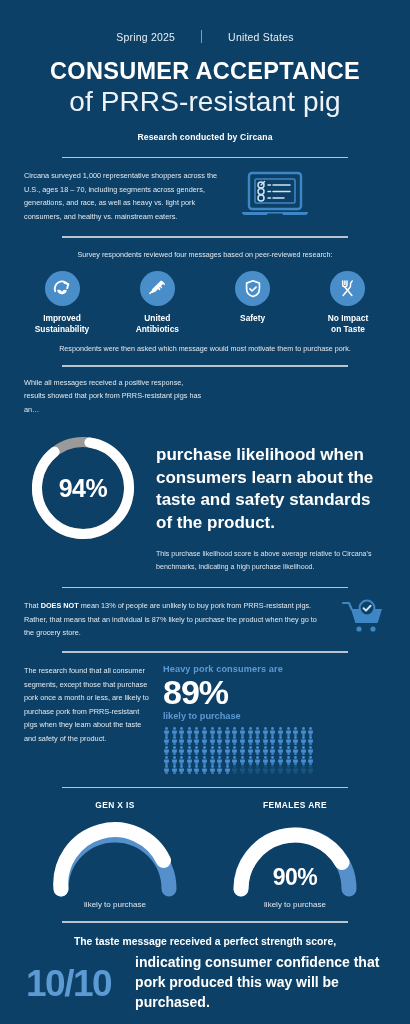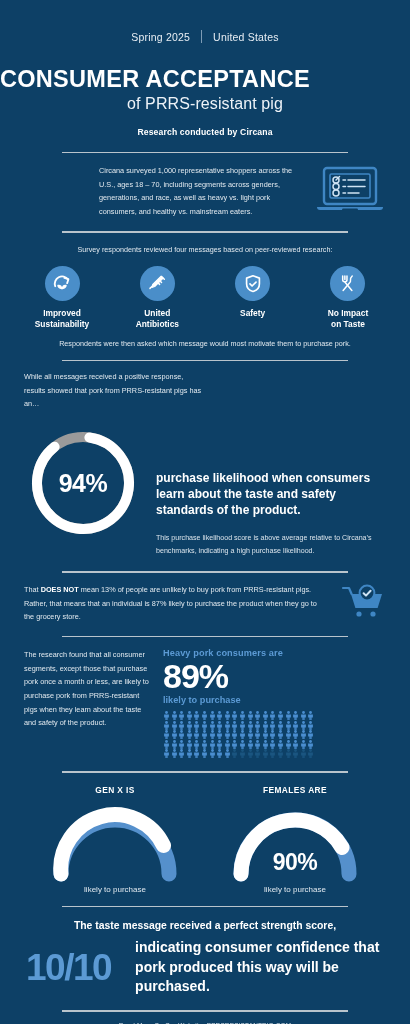--- a/index.html
+++ b/index.html
@@ -5,44 +5,44 @@
   * { box-sizing: border-box; margin: 0; padding: 0; }
   html, body {
     width: 410px; height: 1024px;
     background: #0d4066;
     font-family: "Liberation Sans", sans-serif;
     overflow: hidden;
   }
   .page { width: 410px; height: 1024px; position: relative; background: #0d4066; }
 
   
-  .kicker { display:flex; justify-content:center; align-items:center; gap:11px; margin-top:30px; }
+  .kicker { display:flex; justify-content:center; align-items:center; gap:26px; margin-top:30px; }
   .kicker span { color:#e8eef4; font-size:10.5px; letter-spacing:.2px; }
   .kicker .bar { width:1px; height:13px; background:#7e9cb5; display:block; }
 
   h1.title-main {
-    margin-top:24px; text-align:left; color:#ffffff;
+    margin-top:16px; text-align:center; color:#ffffff;
     font-size:23.5px; font-weight:bold; letter-spacing:.3px; line-height:1.06;
   }
   h2.title-sub {
     margin-top:3px; text-align:center; color:#eef3f8;
-    font-size:16px; font-weight:300; letter-spacing:.1px; line-height:1.1;
+    font-size:28px; font-weight:300; letter-spacing:.1px; line-height:1.1;
   }
   .byline { margin-top:14px; text-align:center; color:#ffffff; font-size:8.6px; font-weight:bold; letter-spacing:.15px; }
 
   .divider { height:1.6px; background:#b9c4cc; margin:0 auto; width:286px; }
   .div-wrap { padding:11px 0; }
 
   
   .body-text { color:#e2e9ef; font-size:7.3px; line-height:1.86; }
   .body-text b { color:#ffffff; font-weight:bold; }
   .center-note { color:#e2e9ef; font-size:7.2px; text-align:center; line-height:1.6; }
 
   
-  .survey-row { display:flex; align-items:flex-start; padding:0 24px; gap:10px;justify-content:flex-end; }
+  .survey-row { display:flex; align-items:flex-start; padding:0 24px; gap:10px; }
   .survey-row .body-text { flex:1; padding-top:2px; max-width:205px; }
   .laptop { width:72px; flex:0 0 72px; padding-top:3px; }
 
   
   .msg-row { display:flex; justify-content:space-between; padding:0 22px; margin-top:11px; }
   .msg { width:80px; display:flex; flex-direction:column; align-items:center; }
   .msg-circle {
     width:35px; height:35px; border-radius:50%; background:#4a8ec9;
     display:flex; align-items:center; justify-content:center;
   }
@@ -51,21 +51,21 @@
   
   .donut-sec { padding:0 24px; }
   .donut-row { display:flex; align-items:flex-start; gap:14px; margin-top:12px; }
   .donut-col { flex:0 0 118px; display:flex; justify-content:center; padding-top:4px; }
   .donut-wrap { position:relative; width:112px; height:112px; }
   .donut-val {
     position:absolute; inset:0; display:flex; align-items:center; justify-content:center;
     color:#ffffff; font-size:25px; font-weight:bold; letter-spacing:-.5px;
   }
   .donut-text { flex:1; padding-top:16px; }
-  .donut-head { color:#ffffff; font-size:12px; font-weight:bold; line-height:1.33;margin-top:32px; }
+  .donut-head { color:#ffffff; font-size:17px; font-weight:bold; line-height:1.33; }
   .donut-note { margin-top:13px; color:#dbe4ec; font-size:7.1px; line-height:1.85; }
 
   
   .cart-row { display:flex; align-items:center; padding:0 24px; gap:12px; }
   .cart-row .body-text { flex:1; }
   .cart-ic { flex:0 0 46px; }
 
   
   .heavy-row { display:flex; padding:0 24px; gap:14px; align-items:flex-start; }
   .heavy-left { flex:0 0 125px; }

